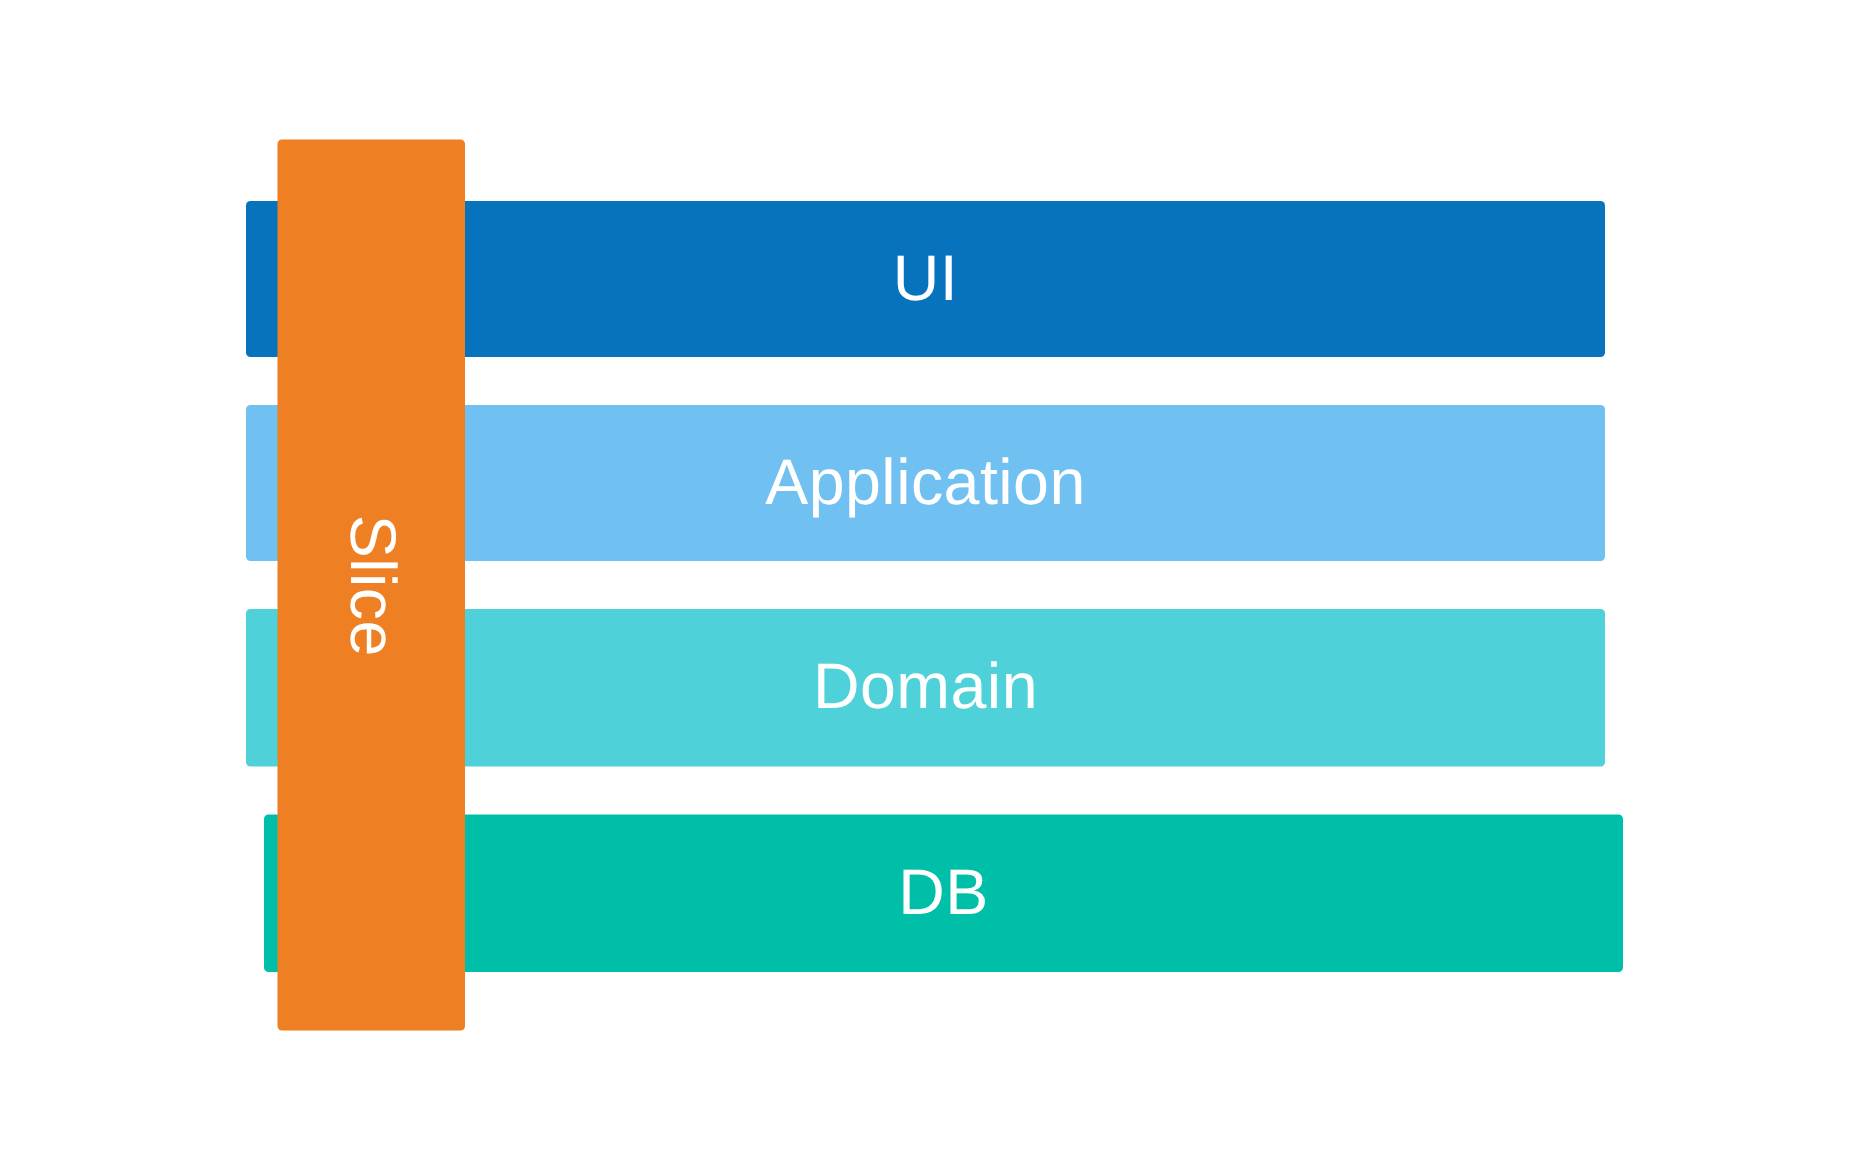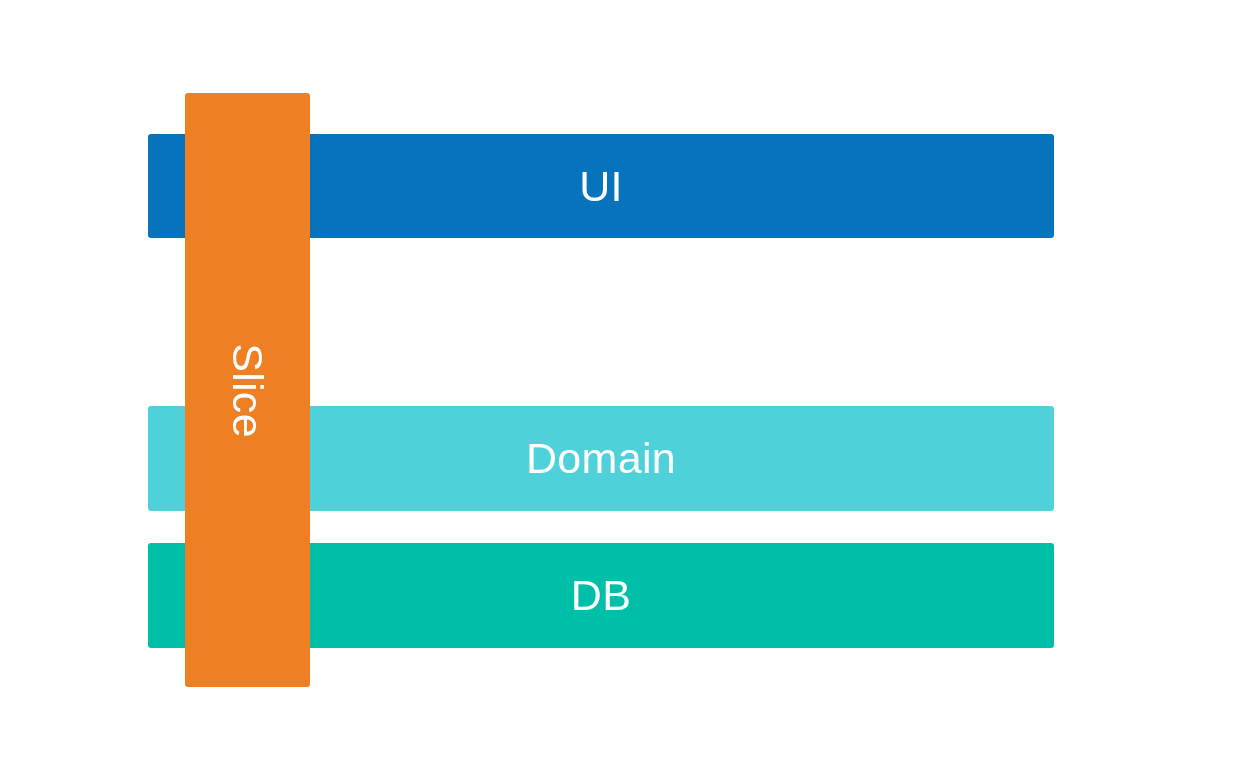--- a/index.html
+++ b/index.html
@@ -12,42 +12,42 @@
   }
   #canvas {
     position: relative;
     width: 1250px;
     height: 781px;
     background: #ffffff;
     overflow: hidden;
   }
   .layer-bar {
     position: absolute;
-    left: 148px;
+    left: 164px;
     width: 906px;
     border-radius: 3px;
     display: flex;
     align-items: center;
     justify-content: center;
     box-sizing: border-box;
   }
   .layer-label {
     color: #ffffff;
     font-size: 43px;
     font-weight: 300;
     letter-spacing: 0.3px;
     line-height: 1;
     font-family: "Liberation Sans", sans-serif;
     white-space: nowrap;
     -webkit-font-smoothing: antialiased;
   }
   #bar-ui       { top: 134px; height: 104px; background: #0873bd; }
   #bar-app      { top: 270px; height: 104px; background: #71c0f2; }
   #bar-domain   { top: 406px; height: 105px; background: #4fd1d9; text-align: right; }
-  #bar-db       { top: 543px; height: 105px; background: #00bfa9; }
+  #bar-db       { top: 543px; height: 105px; background: #00bfa9; margin-left: 12px; }
 
   #slice-bar {
     position: absolute;
     left: 185px;
     top: 93px;
     width: 125px;
     height: 594px;
     background: #ee7f22;
     border-radius: 3px;
     display: flex;
@@ -70,20 +70,23 @@
 </style>
 </head>
 <body>
 
 <div id="canvas">
 
   <div class="layer-bar" id="bar-ui">
     <span class="layer-label">UI</span>
   </div>
 
+  <div class="layer-bar" id="bar-app">
+    <span class="layer-label">Application</span>
+  </div>
 
   <div class="layer-bar" id="bar-domain">
     <span class="layer-label">Domain</span>
   </div>
 
   <div class="layer-bar" id="bar-db">
     <span class="layer-label">DB</span>
   </div>
 
   <div id="slice-bar">

